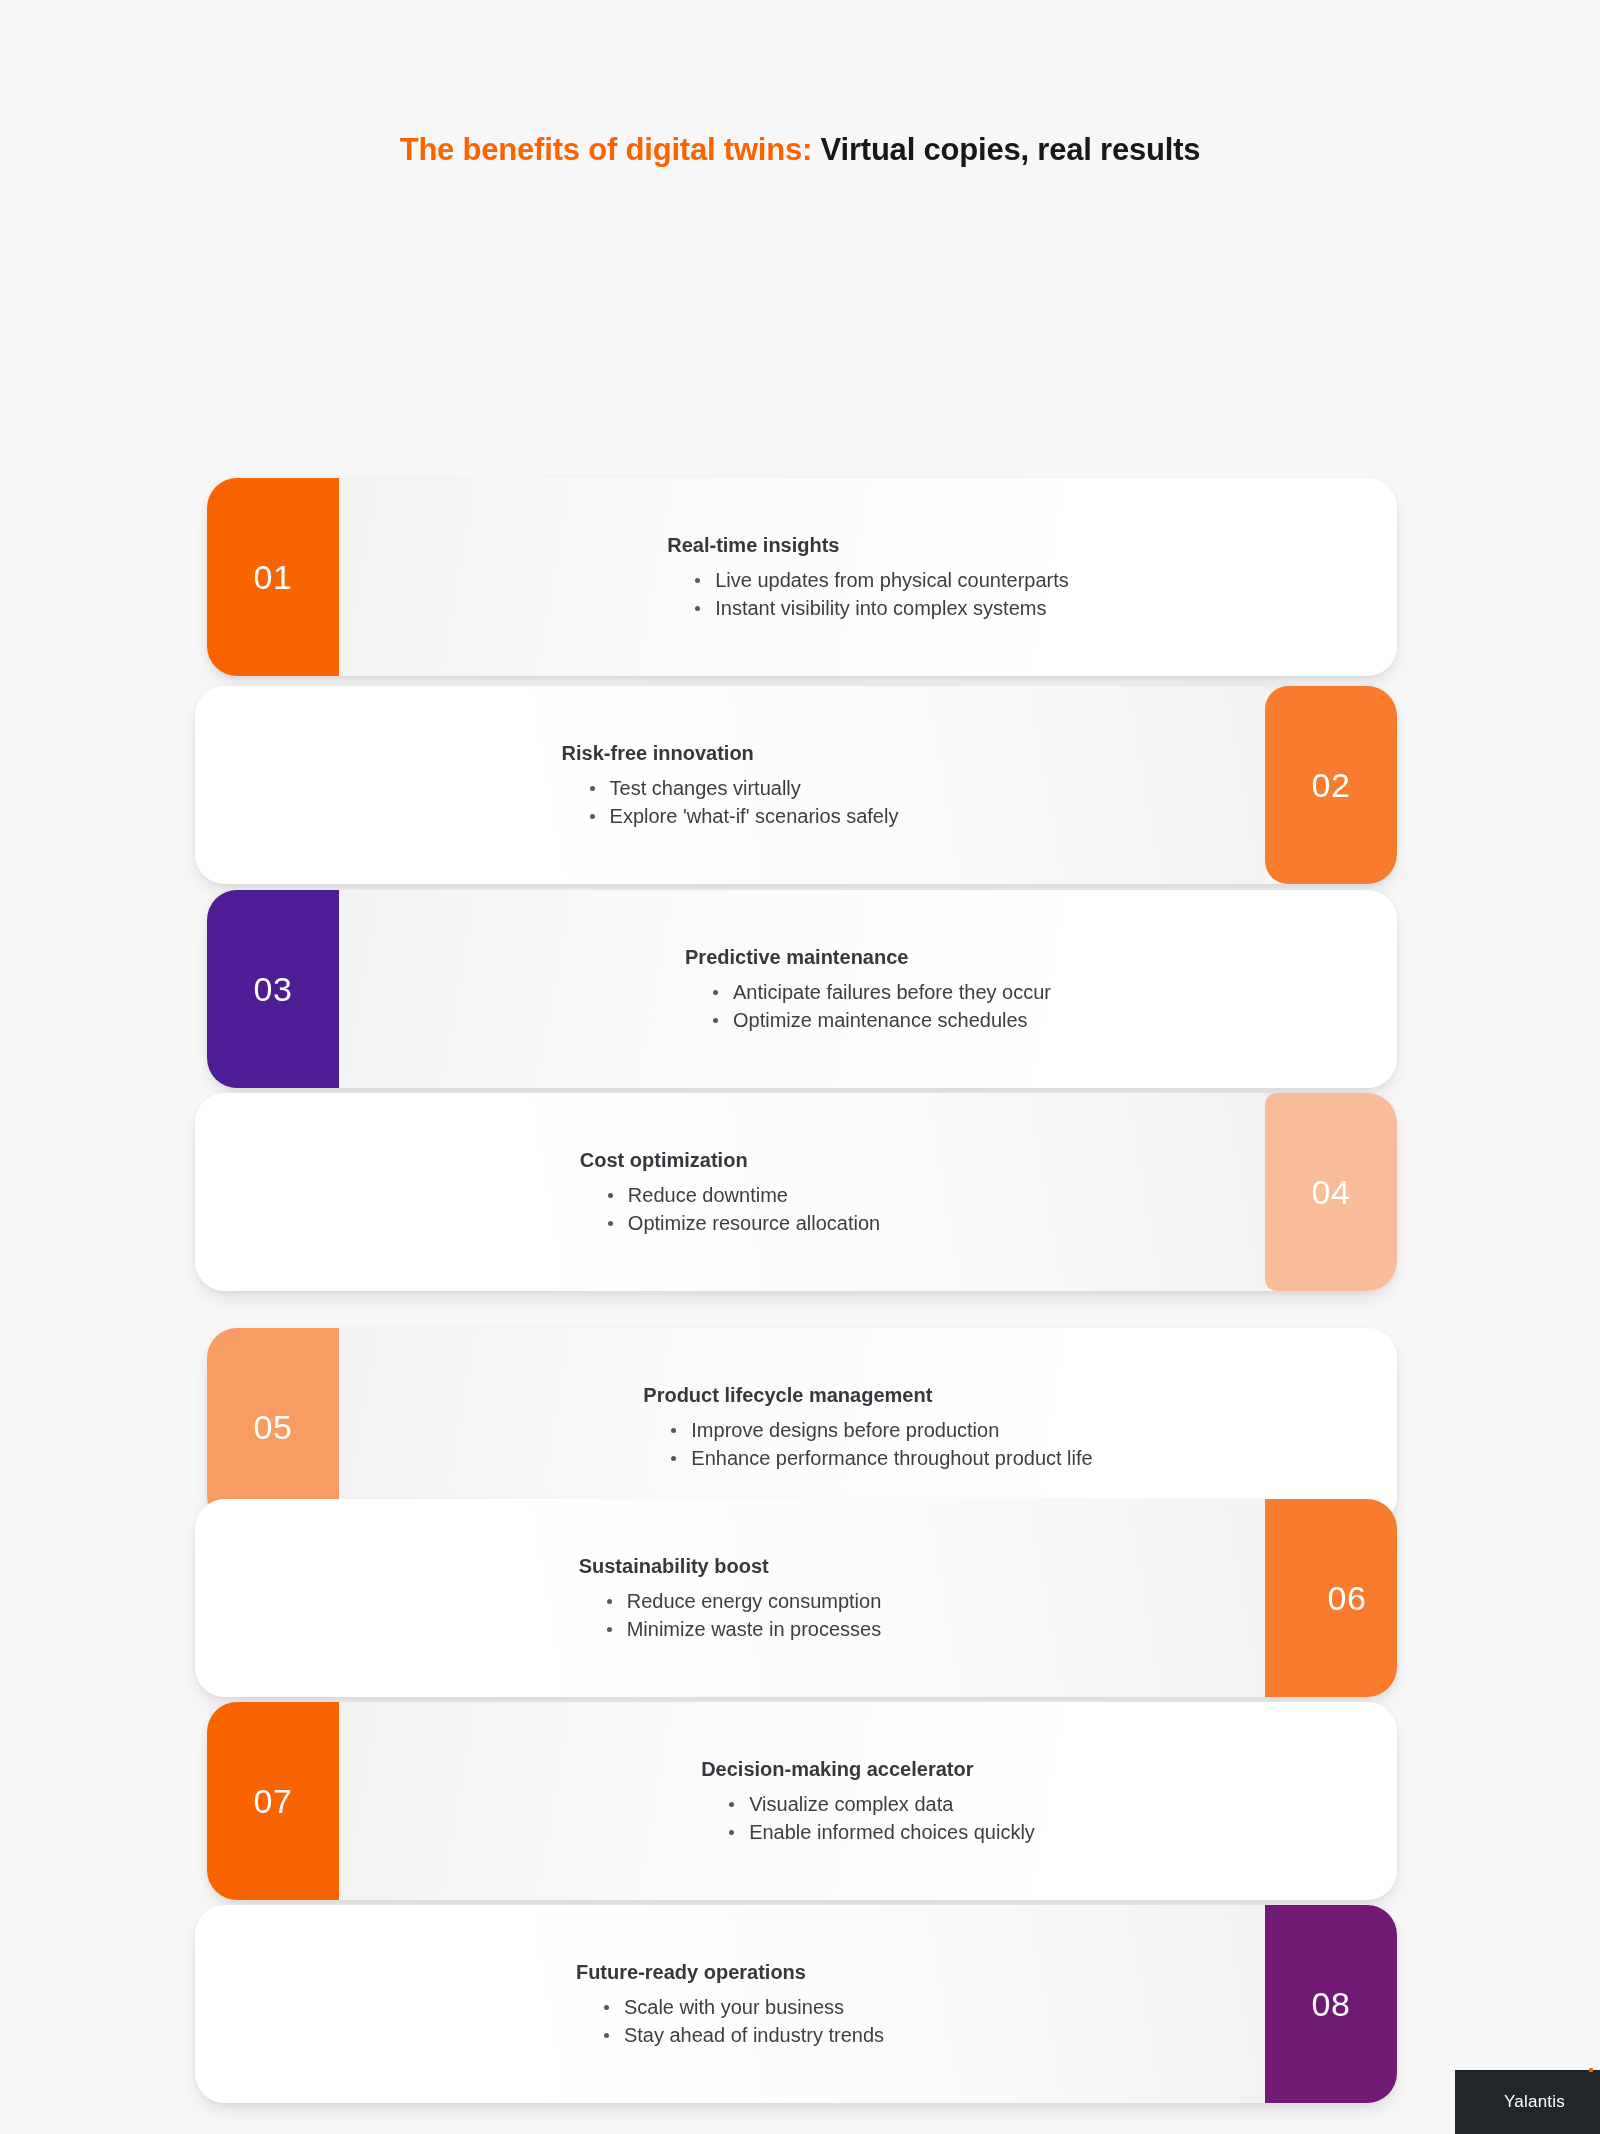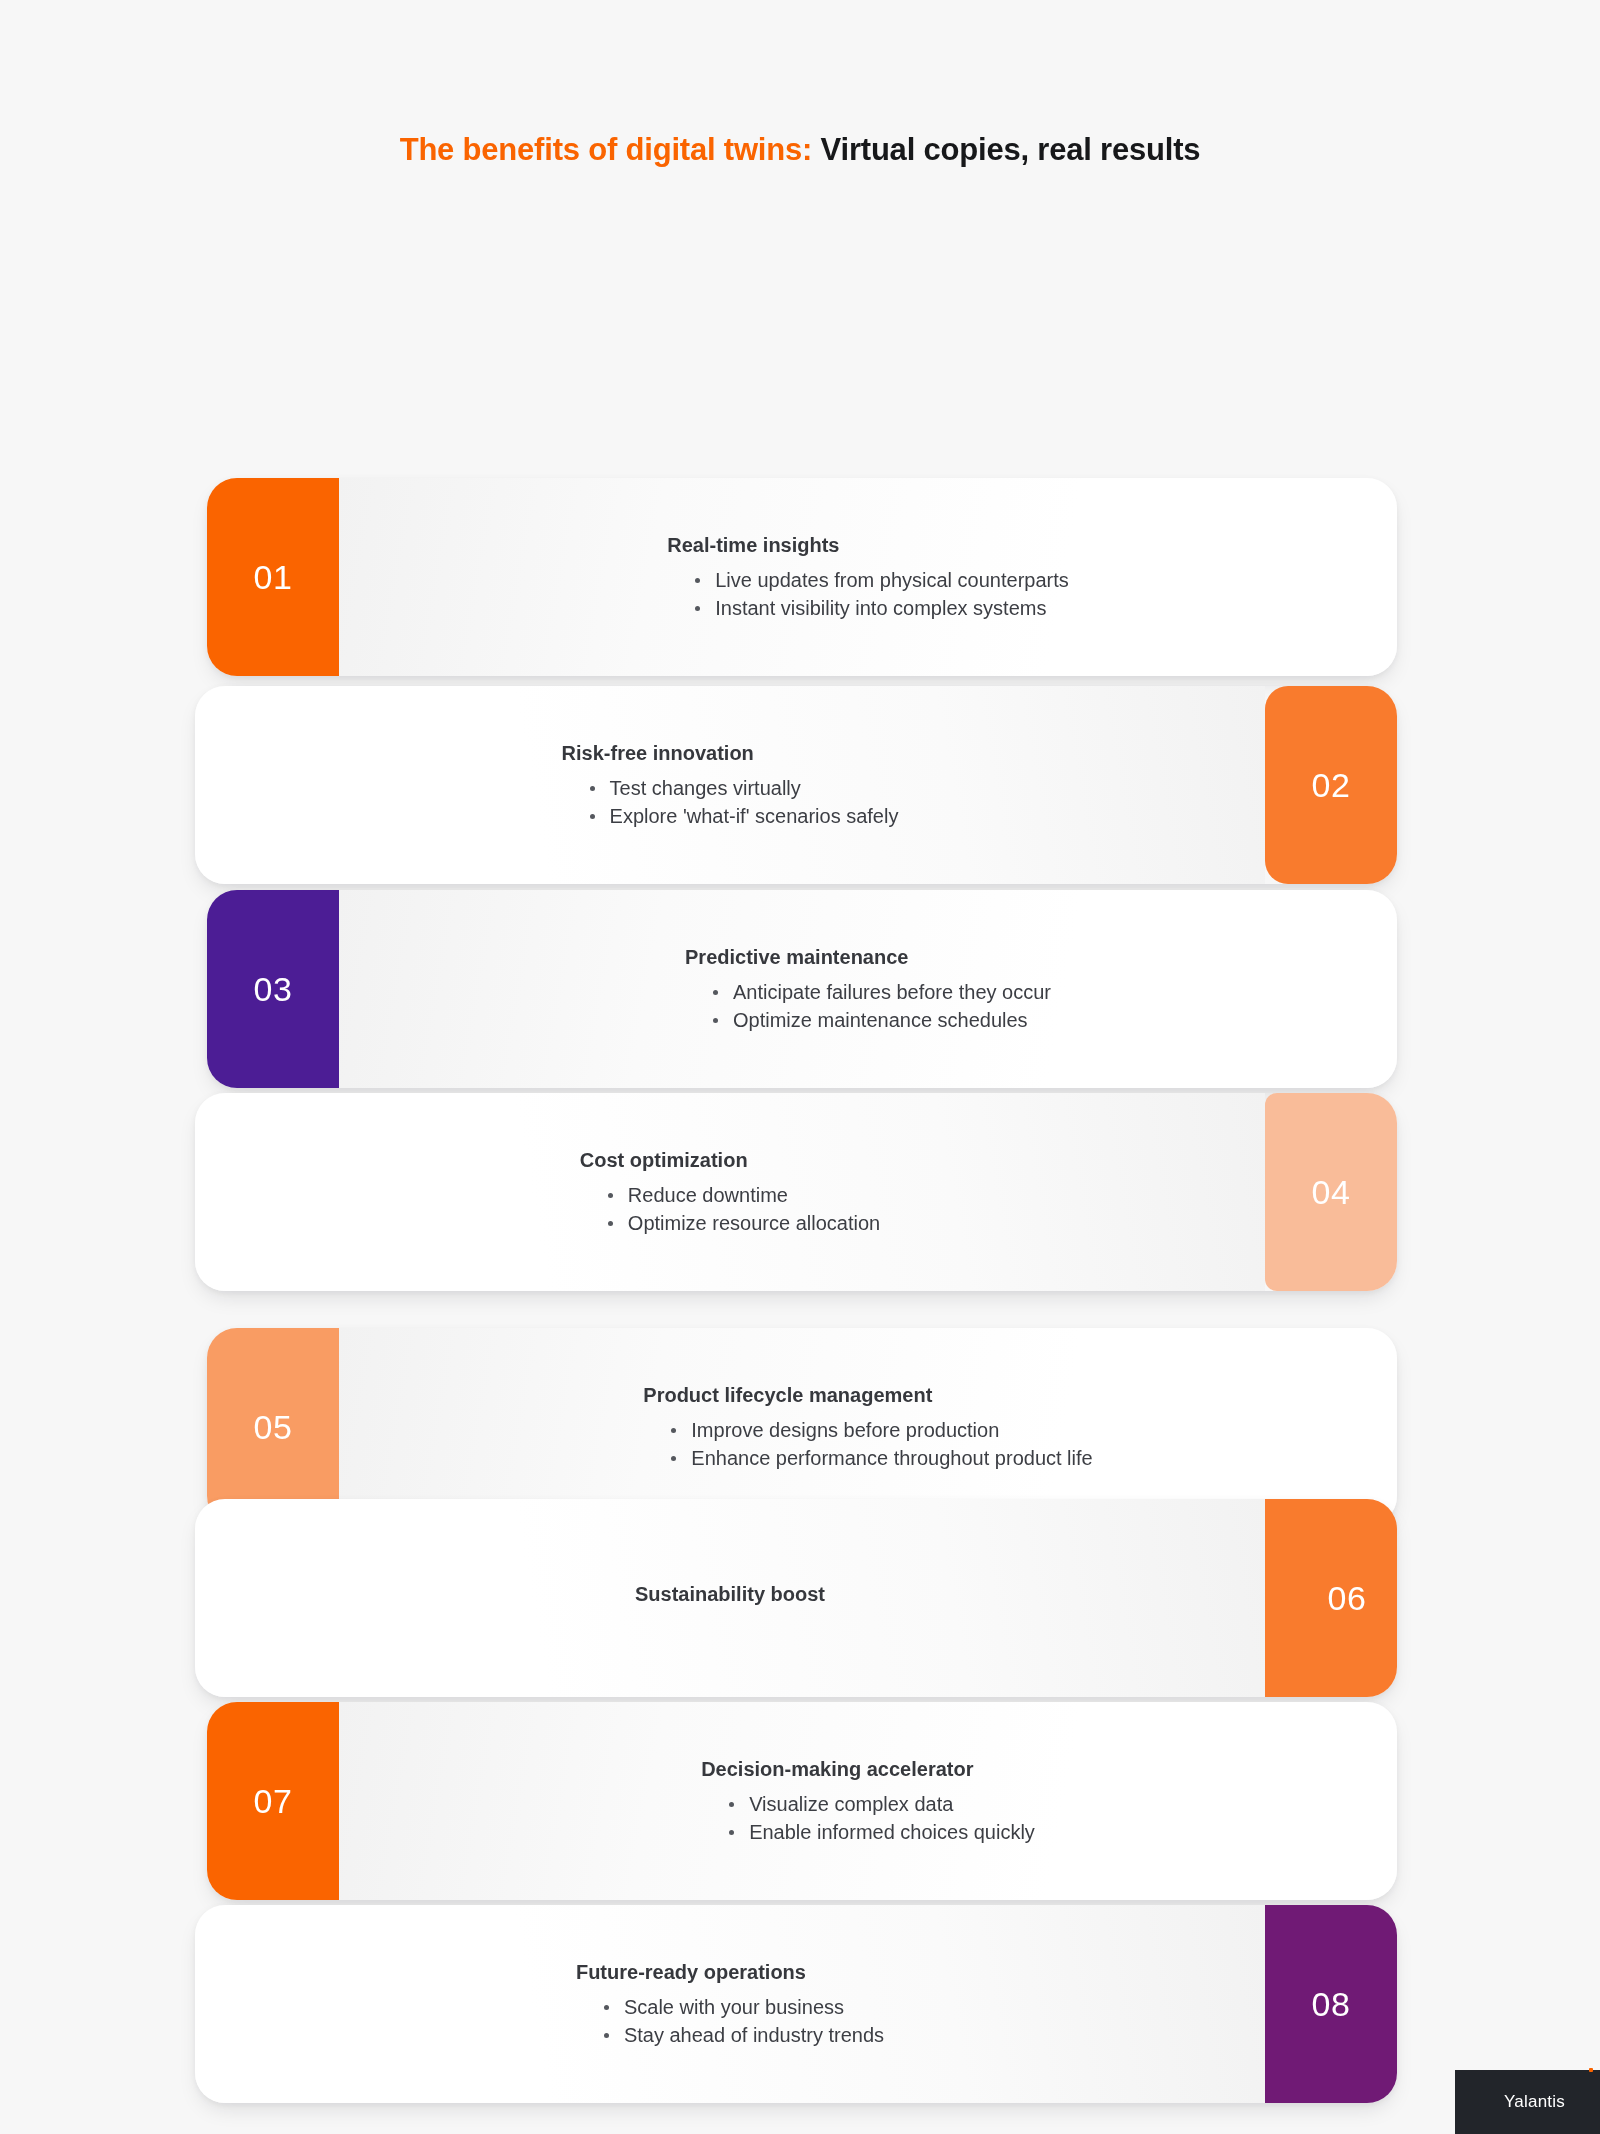--- a/index.html
+++ b/index.html
@@ -207,20 +207,24 @@
             <li>Enhance performance throughout product life</li>
           </ul>
         </div>
       </div>
     </div>
     <div class="card right" style="top: 1331px; z-index: 6;">
       <div class="badge" style="background: rgb(249, 123, 45); padding-left: 32px;">06</div>
       <div class="card-body">
         <div class="text-block">
           <div class="card-heading">Sustainability boost</div>
+          <ul class="bullets">
+            <li>Reduce energy consumption</li>
+            <li>Minimize waste in processes</li>
+          </ul>
         </div>
       </div>
     </div>
     <div class="card left" style="top: 1534px; z-index: 7;">
       <div class="badge" style="background: rgb(250, 100, 0);">07</div>
       <div class="card-body">
         <div class="text-block">
           <div class="card-heading">Decision-making accelerator</div>
           <ul class="bullets">
             <li>Visualize complex data</li>

